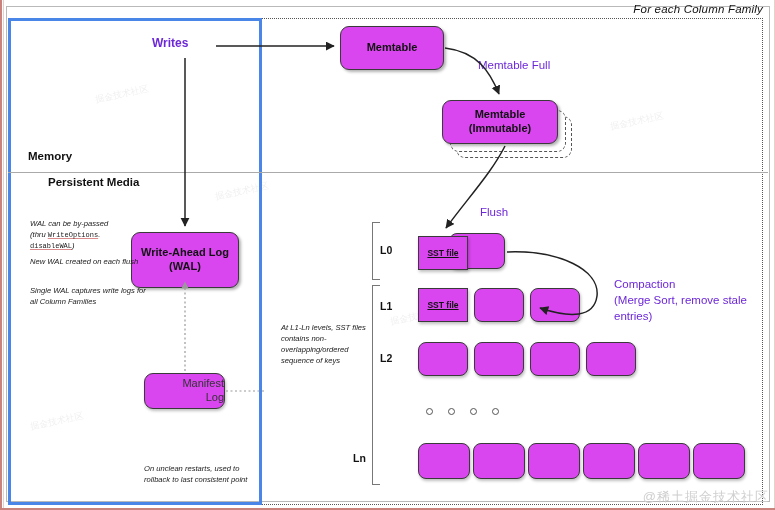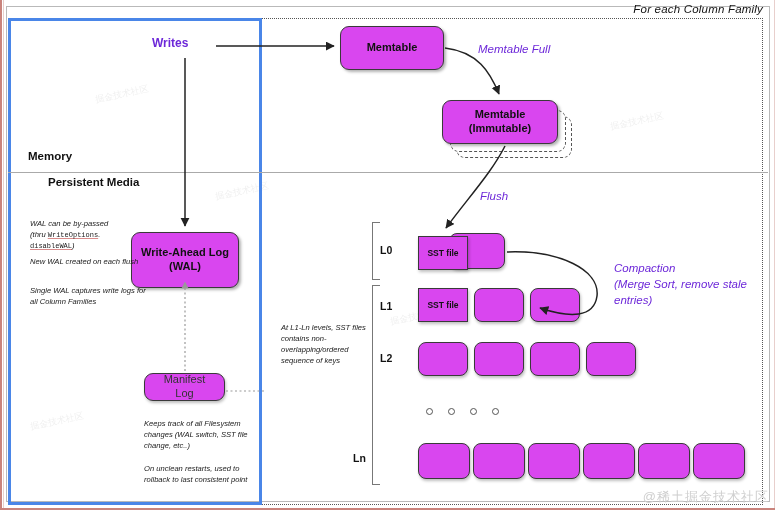--- a/index.html
+++ b/index.html
@@ -29,28 +29,28 @@
   .divider{position:absolute;left:8px;top:172px;width:760px;height:1px;background:#aaa;}
   .zone-label{position:absolute;font-weight:bold;font-size:11.5px;color:#111;}
 
   
   .node{position:absolute;box-sizing:border-box;border:1.6px solid #3a3a3a;border-radius:9px;background:#d946ef;
         display:flex;align-items:center;justify-content:center;text-align:center;
         font-weight:bold;font-size:11px;color:#111;line-height:1.25;
         box-shadow:2px 2px 3px rgba(0,0,0,.30);}
   .node.plain{box-shadow:1px 2px 3px rgba(0,0,0,.25);}
   .node.ghost{border:1.4px dashed #555;box-shadow:none;background:#fff;}
-  .node.sst{font-size:8.5px;border-width:1.4px;border-radius:0;}
+  .node.sst{font-size:8.5px;border-width:1.4px;border-radius:0;text-decoration:underline;}
   .node.empty{font-size:0;border-width:1.4px;border-radius:8px;}
   .node.manifest{font-weight:normal;color:#333;font-size:11px;border-color:#3a3a3a;}
 
   
   .lbl{position:absolute;font-size:11.5px;color:#6d28d9;}
   .lbl.bold{font-weight:bold;}
-  .lbl.ital{font-style:italic;}
+  .lbl.ital{margin-top:16px;}
 
   
   .note{position:absolute;font-style:italic;font-size:7.6px;line-height:1.45;color:#1a1a1a;width:116px;}
   .note code{font-style:normal;font-family:"Liberation Mono",monospace;font-size:7px;
              text-decoration:underline;text-decoration-color:#d98b8b;}
 
   
   .level{position:absolute;font-weight:bold;font-size:10.5px;color:#111;}
 
   
@@ -106,34 +106,33 @@
 
   <div class="lbl ital" style="left:478px;top:43px;">Memtable Full</div>
 
   <div class="lbl ital" style="left:480px;top:190px;">Flush</div>
 
   <div class="node" style="left:131px;top:232px;width:108px;height:56px;flex-direction:column;">
     <span>Write-Ahead Log</span>
     <span>(WAL)</span>
   </div>
 
-  <div class="node plain manifest" style="left:144px;top:373px;width:81px;height:28px;flex-direction:column;">
+  <div class="node plain manifest" style="left:144px;top:373px;width:81px;height:36px;flex-direction:column;align-items:flex-end;">
     <span>Manifest</span>
     <span>Log</span>
   </div>
 
   <div class="note" style="left:30px;top:218px;">
     <span>WAL can be by-passed</span><br>
     <span>(thru </span><code>WriteOptions</code><span>.</span><br>
     <code>disableWAL</code><span>)</span>
   </div>
   <div class="note" style="left:30px;top:256px;">New WAL created on each flush</div>
   <div class="note" style="left:30px;top:285px;">Single WAL captures write logs for all Column Families</div>
 
-  <div class="note" style="left:144px;top:418px;width:120px;">Keeps track of all Filesystem changes (WAL switch, SST file change, etc..)</div>
   <div class="note" style="left:144px;top:463px;width:120px;">On unclean restarts, used to rollback to last consistent point</div>
 
   <div class="note" style="left:281px;top:322px;width:86px;">At L1-Ln levels, SST files contains non-overlapping/ordered sequence of keys</div>
 
   <div class="bracket" style="left:372px;top:222px;width:8px;height:58px;"></div>
   <div class="bracket" style="left:372px;top:285px;width:8px;height:200px;"></div>
 
   <div class="level" style="left:380px;top:244px;">L0</div>
   <div class="level" style="left:380px;top:300px;">L1</div>
   <div class="level" style="left:380px;top:352px;">L2</div>

